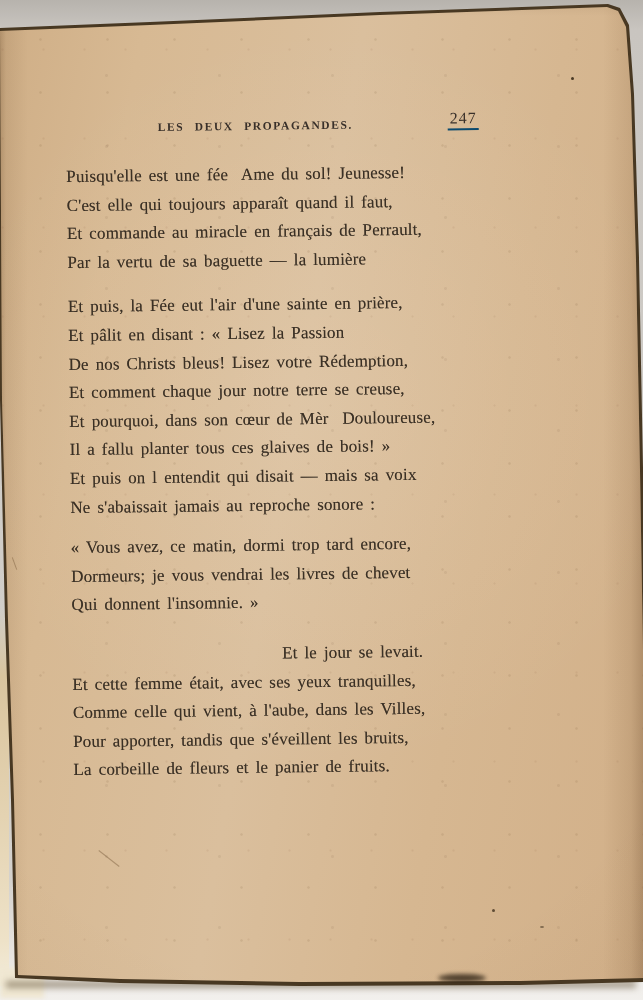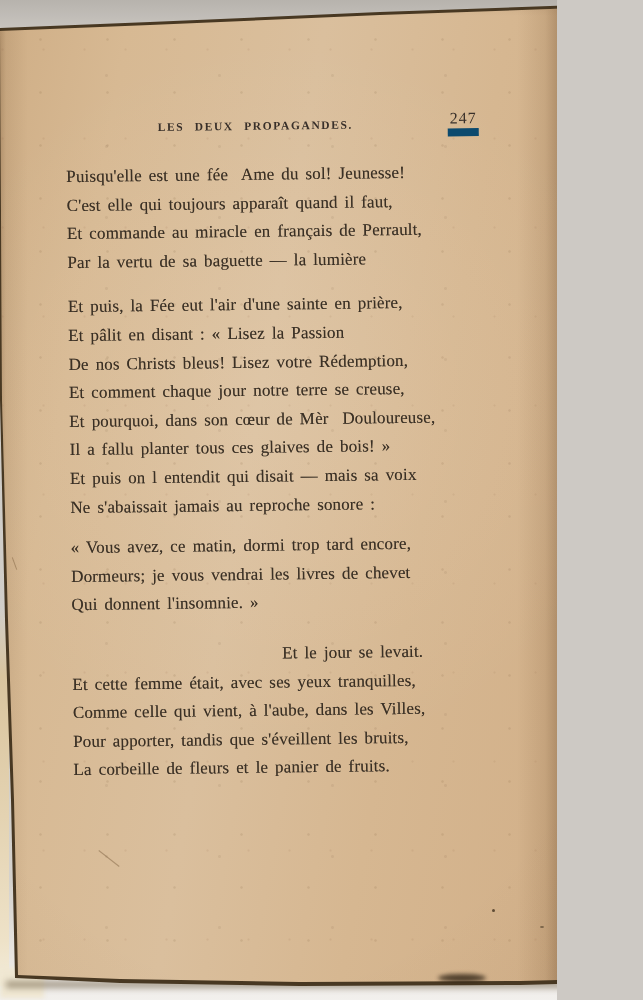--- a/index.html
+++ b/index.html
@@ -1,18 +1,18 @@
 <!DOCTYPE html>
 <html><head>
 <meta charset="utf-8">
 <style>
   html,body{margin:0;padding:0;}
   body{width:643px;height:1000px;overflow:hidden;background:#cdc9c4;
        font-family:"Liberation Serif", serif;}
-  #scene{position:relative;width:557px;height:1000px;overflow:hidden;}
+  #scene{position:relative;width:643px;height:1000px;overflow:hidden;}
 
   
   .bg{position:absolute;inset:0;z-index:0;
       background:linear-gradient(180deg,#b7b3ad 0%,#c9c5c0 3%,#cfccc7 45%,
                  #d4d1cc 88%,#e9e6e1 96%,#f2f0ed 100%);}
 
   
   .under-sliver{position:absolute;left:0;top:608px;width:9px;height:378px;z-index:1;
       background:linear-gradient(180deg,rgba(220,201,164,0) 0%,#d9c49e 18%,
                  #e4d3b2 55%,#eee2c8 88%,#f3ecda 100%);}
@@ -52,21 +52,21 @@
       background:radial-gradient(120% 100% at 48% 38%, rgba(0,0,0,0) 60%, rgba(70,45,20,.08) 100%);}
 
   
   .content{position:absolute;inset:0;z-index:4;transform:rotate(-0.7deg);
       transform-origin:320px 480px;color:#3a3025;}
 
   .header-title{position:absolute;left:162px;top:119px;
       font-size:11.5px;font-weight:700;letter-spacing:1.6px;word-spacing:6px;
       color:#39302a;white-space:nowrap;}
   .page-num{position:absolute;left:452px;top:111px;font-size:16px;
-      letter-spacing:1px;color:#39302a;border-bottom:8px solid #0c4a6e;
+      letter-spacing:1px;color:#39302a;border-bottom:2px solid #0c4a6e;
       padding:0 2px 1px 2px;}
 
   .poem{position:absolute;left:70px;top:160px;width:440px;
       font-size:17px;line-height:28.6px;word-spacing:2.5px;letter-spacing:.15px;
       color:#3a3025;text-shadow:0 0 .4px rgba(58,48,37,.55);}
   .line{white-space:pre;}
   .stanza-2{margin-top:16px;}
   .stanza-3{margin-top:12px;}
   .stanza-4{margin-top:22px;}
   .indent{padding-left:210px;}

